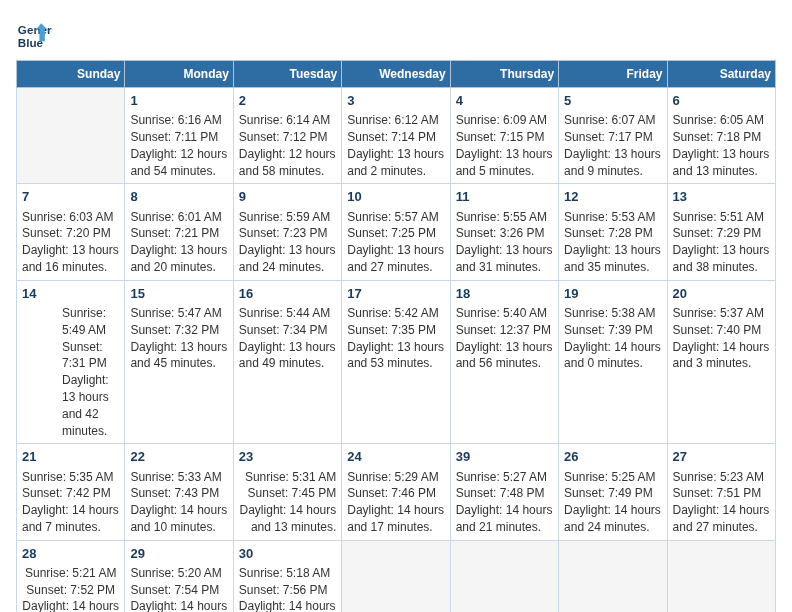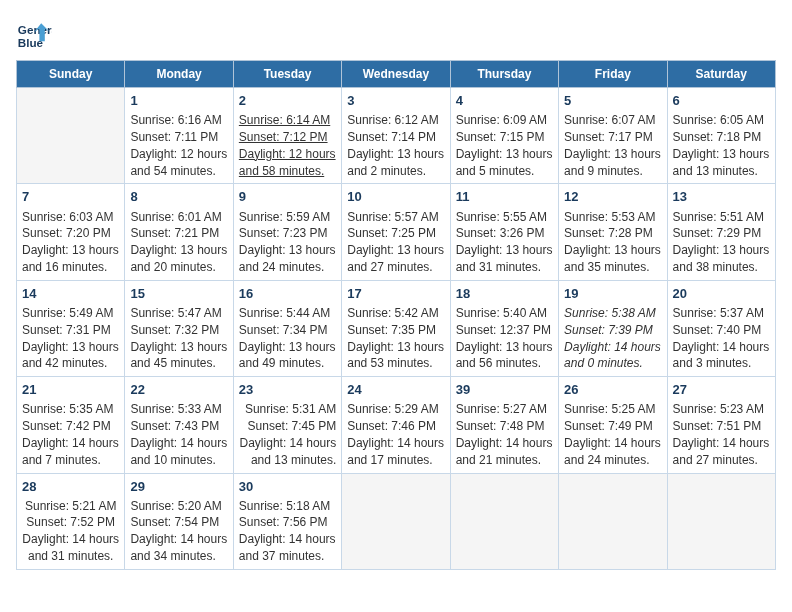--- a/index.html
+++ b/index.html
@@ -39,21 +39,21 @@
     }
     table {
       width: 100%;
       border-collapse: collapse;
       font-size: 11px;
     }
     thead tr th {
       background-color: #2e6da4;
       color: #fff;
       padding: 6px 4px;
-      text-align: center;
+      text-align: right;
       font-size: 12px;
       font-weight: bold;
       border: 1px solid #b0c4d8;
     }
     tbody tr td {
       border: 1px solid #c8d8e8;
       vertical-align: top;
       padding: 4px 5px;
       min-height: 70px;
       width: calc(100% / 7);
@@ -113,21 +113,21 @@
         <td class="empty"></td>
         <td>
           <span class="day-number">1</span>
           <div class="day-info" style="white-space: pre-line;">Sunrise: 6:16 AM
 Sunset: 7:11 PM
 Daylight: 12 hours
 and 54 minutes.</div>
         </td>
         <td>
           <span class="day-number">2</span>
-          <div class="day-info" style="white-space: pre-line; text-decoration: underline;">Sunrise: 6:14 AM
+          <div class="day-info" style="white-space: pre-line;">Sunrise: 6:14 AM
 Sunset: 7:12 PM
 Daylight: 12 hours
 and 58 minutes.</div>
         </td>
         <td>
           <span class="day-number">3</span>
           <div class="day-info" style="white-space: pre-line;">Sunrise: 6:12 AM
 Sunset: 7:14 PM
 Daylight: 13 hours
 and 2 minutes.</div>
@@ -201,21 +201,21 @@
           <span class="day-number">13</span>
           <div class="day-info" style="white-space: pre-line;">Sunrise: 5:51 AM
 Sunset: 7:29 PM
 Daylight: 13 hours
 and 38 minutes.</div>
         </td>
       </tr>
       <tr class="week-row">
         <td>
           <span class="day-number">14</span>
-          <div class="day-info" style="white-space: pre-line;">Sunrise: 5:49 AM
+          <div class="day-info" style="white-space: pre-line; margin-left: 40px;">Sunrise: 5:49 AM
 Sunset: 7:31 PM
 Daylight: 13 hours
 and 42 minutes.</div>
         </td>
         <td>
           <span class="day-number">15</span>
           <div class="day-info" style="white-space: pre-line;">Sunrise: 5:47 AM
 Sunset: 7:32 PM
 Daylight: 13 hours
 and 45 minutes.</div>
@@ -236,21 +236,21 @@
         </td>
         <td>
           <span class="day-number">18</span>
           <div class="day-info" style="white-space: pre-line;">Sunrise: 5:40 AM
 Sunset: 12:37 PM
 Daylight: 13 hours
 and 56 minutes.</div>
         </td>
         <td>
           <span class="day-number">19</span>
-          <div class="day-info" style="white-space: pre-line; font-style: italic;">Sunrise: 5:38 AM
+          <div class="day-info" style="white-space: pre-line;">Sunrise: 5:38 AM
 Sunset: 7:39 PM
 Daylight: 14 hours
 and 0 minutes.</div>
         </td>
         <td>
           <span class="day-number">20</span>
           <div class="day-info" style="white-space: pre-line;">Sunrise: 5:37 AM
 Sunset: 7:40 PM
 Daylight: 14 hours
 and 3 minutes.</div>

